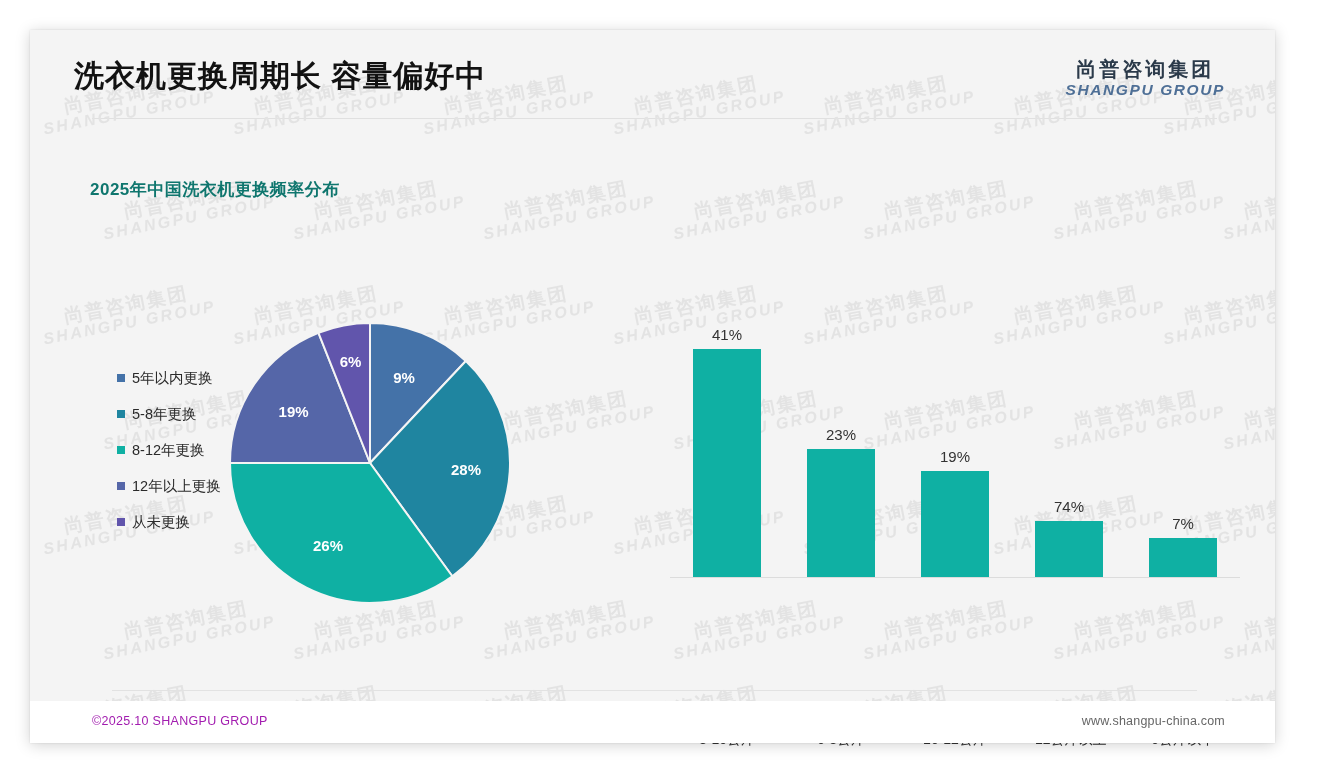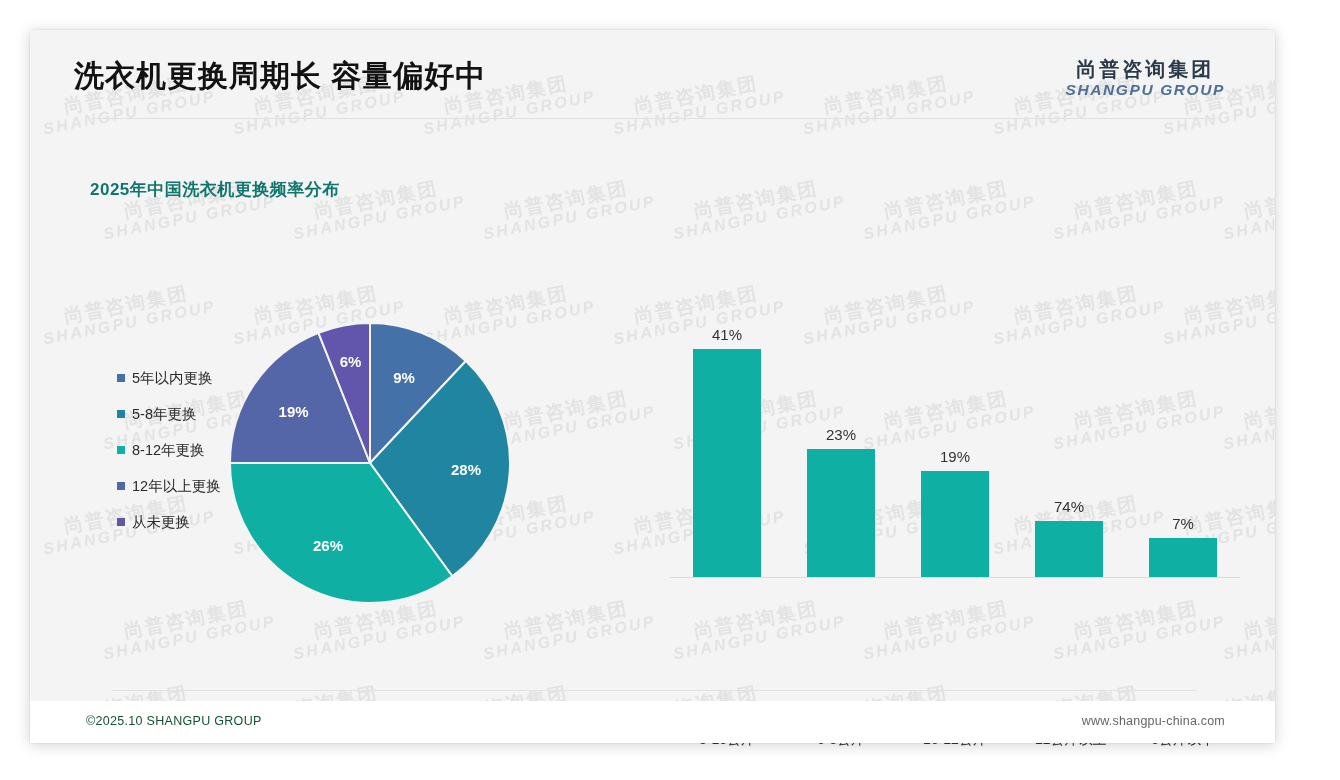--- a/index.html
+++ b/index.html
@@ -91,21 +91,21 @@
     position: absolute; left: 82px; top: 660px; width: 1085px; height: 1px; background: #e2e2e2; z-index: 3;
   }
   .footnote {
     position: absolute; left: 82px; top: 672px; font-size: 12.5px; color: #555555; z-index: 3;
     letter-spacing: 0.2px;
   }
   .footer-bar {
     position: absolute; left: 0; bottom: 0; width: 100%; height: 42px; background: #ffffff; z-index: 3;
   }
   .footer-left {
-    position: absolute; left: 56px; top: 13px; font-size: 12.5px; color: #14532d; letter-spacing: 0.3px; text-align: right;
+    position: absolute; left: 62px; top: 13px; font-size: 12.5px; color: #a21caf; letter-spacing: 0.3px; text-align: right;
   }
   .footer-right {
     position: absolute; right: 50px; top: 13px; font-size: 12.5px; color: #666666; letter-spacing: 0.2px;
   }
 </style>
 </head>
 <body>
 
 <div id="slide">
 

